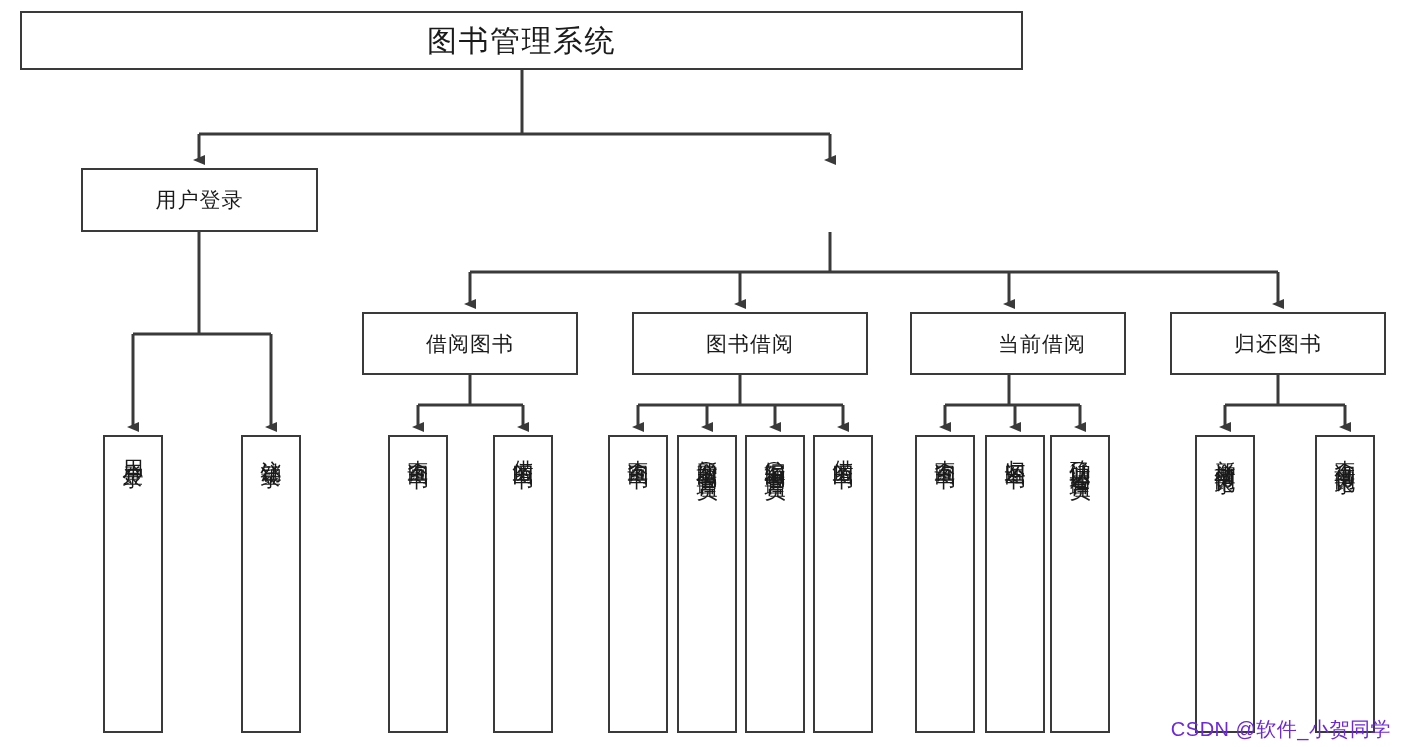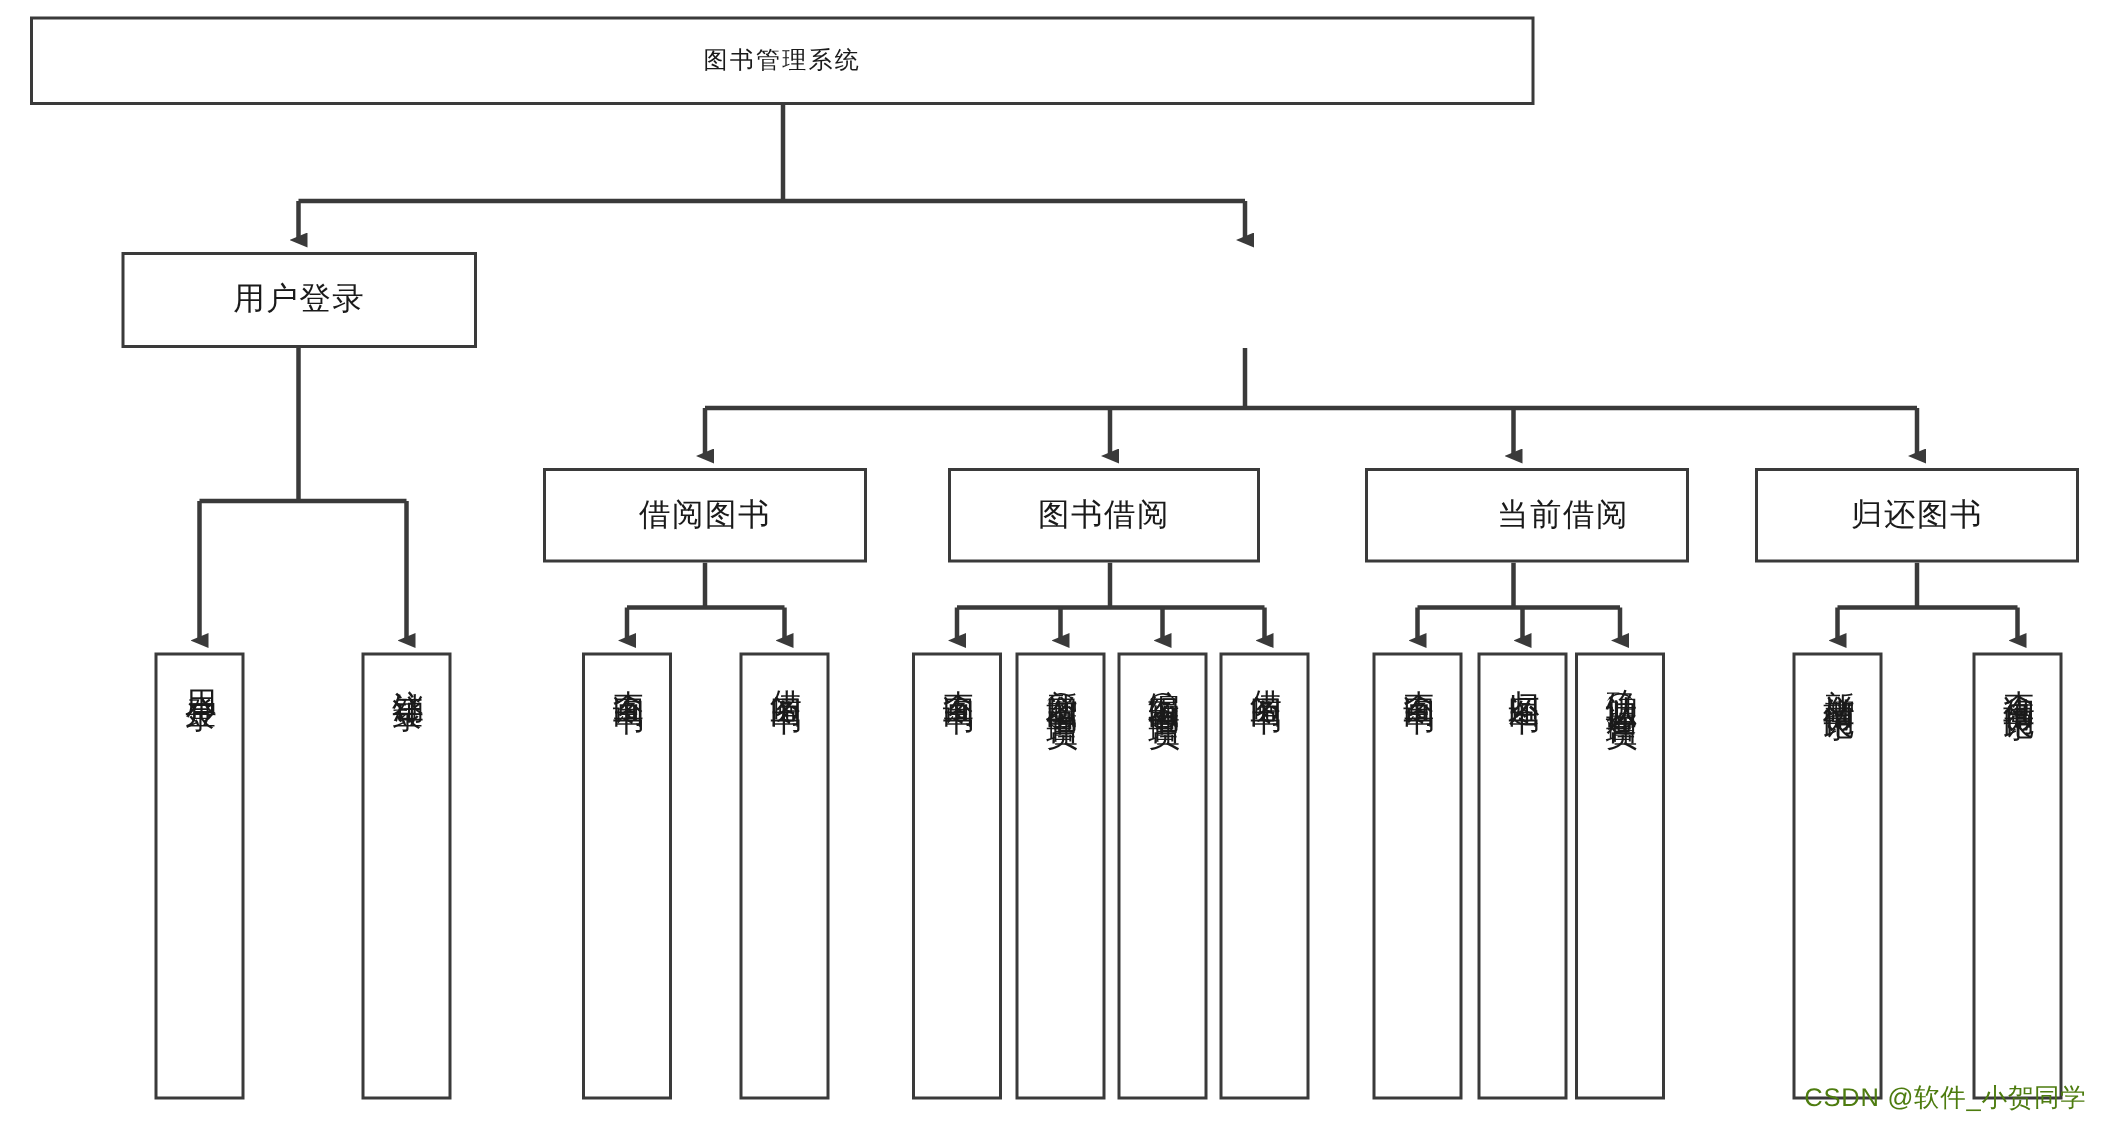--- a/index.html
+++ b/index.html
@@ -43,21 +43,21 @@
     text-align: center;
     line-height: 1.12;
     white-space: nowrap;
   }
   
   .node.horiz .label {
     font-size: 21px;
     letter-spacing: 1px;
   }
   .node.root .label {
-    font-size: 16px;
+    font-size: 30px;
     letter-spacing: 1.5px;
   }
   
   .node.vert {
     align-items: flex-start;
     justify-content: center;
     padding-top: 6px;
   }
   .node.vert .label {
     writing-mode: vertical-rl;
@@ -65,22 +65,22 @@
     font-size: 21px;
     line-height: 1.05;
     letter-spacing: 3px;
     white-space: nowrap;
   }
   
   #watermark {
     position: absolute;
     right: 14px;
     bottom: 4px;
-    font-size: 17px;
-    color: #4d7c0f;
+    font-size: 20px;
+    color: #6d28d9;
     white-space: nowrap;
     letter-spacing: 0.5px;
   }
 </style>
 </head>
 <body>
 
 <div id="canvas">
 
   <svg id="wires" viewBox="0 0 1405 747" width="1405" height="747">
@@ -139,21 +139,21 @@
 
   <div class="node horiz" style="left:81px; top:168px; width:237px; height:64px;">
     <span class="label">用户登录</span>
   </div>
 
 
   <div class="node horiz" style="left:362px; top:312px; width:216px; height:63px;">
     <span class="label">借阅图书</span>
   </div>
 
-  <div class="node horiz" style="left:632px; top:312px; width:208px; height:63px;">
+  <div class="node horiz" style="left:632px; top:312px; width:236px; height:63px;">
     <span class="label">图书借阅</span>
   </div>
 
   <div class="node horiz" style="left:910px; top:312px; width:216px; height:63px;padding-left:48px;">
     <span class="label">当前借阅</span>
   </div>
 
   <div class="node horiz" style="left:1170px; top:312px; width:216px; height:63px;">
     <span class="label">归还图书</span>
   </div>

